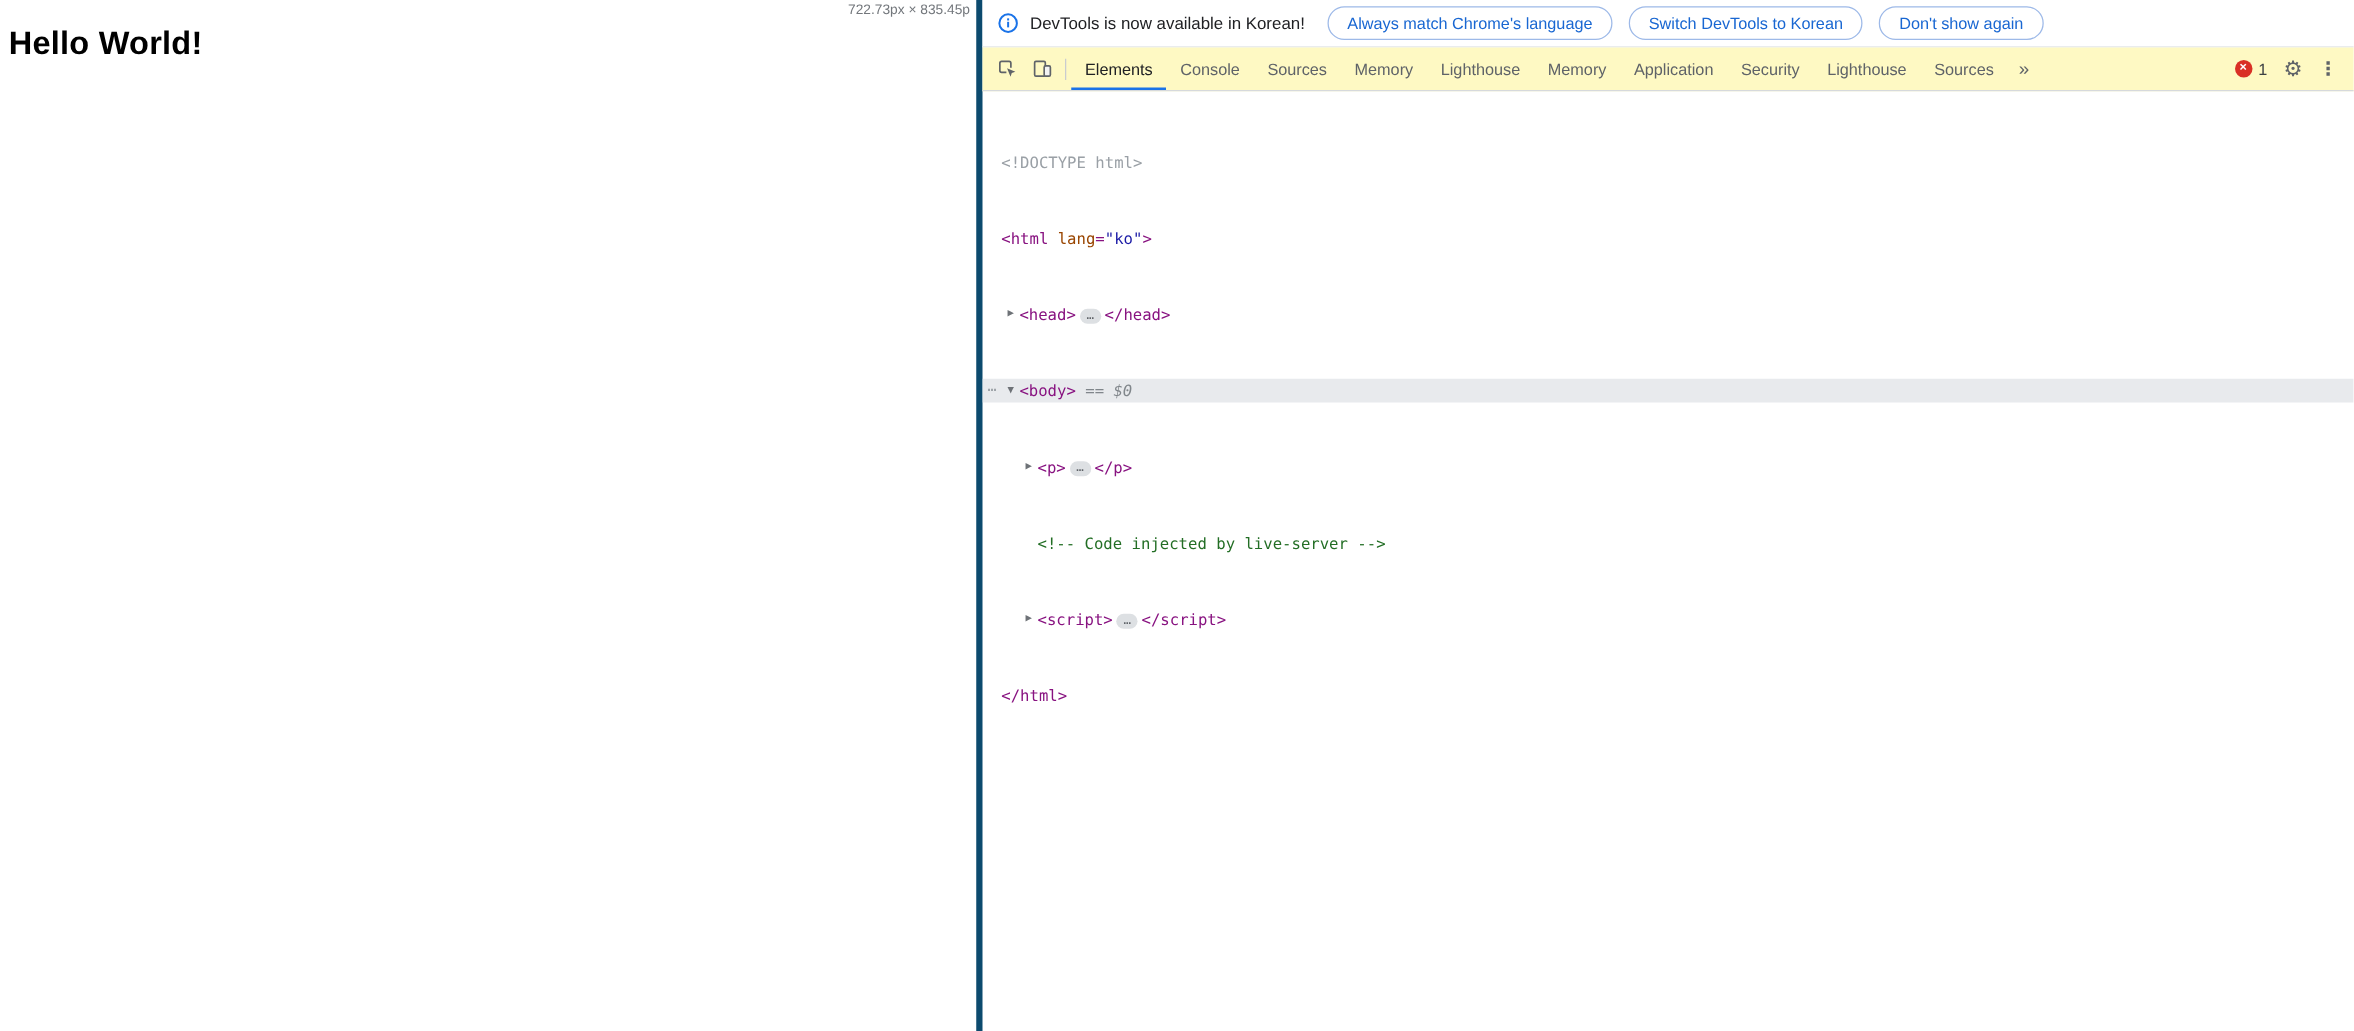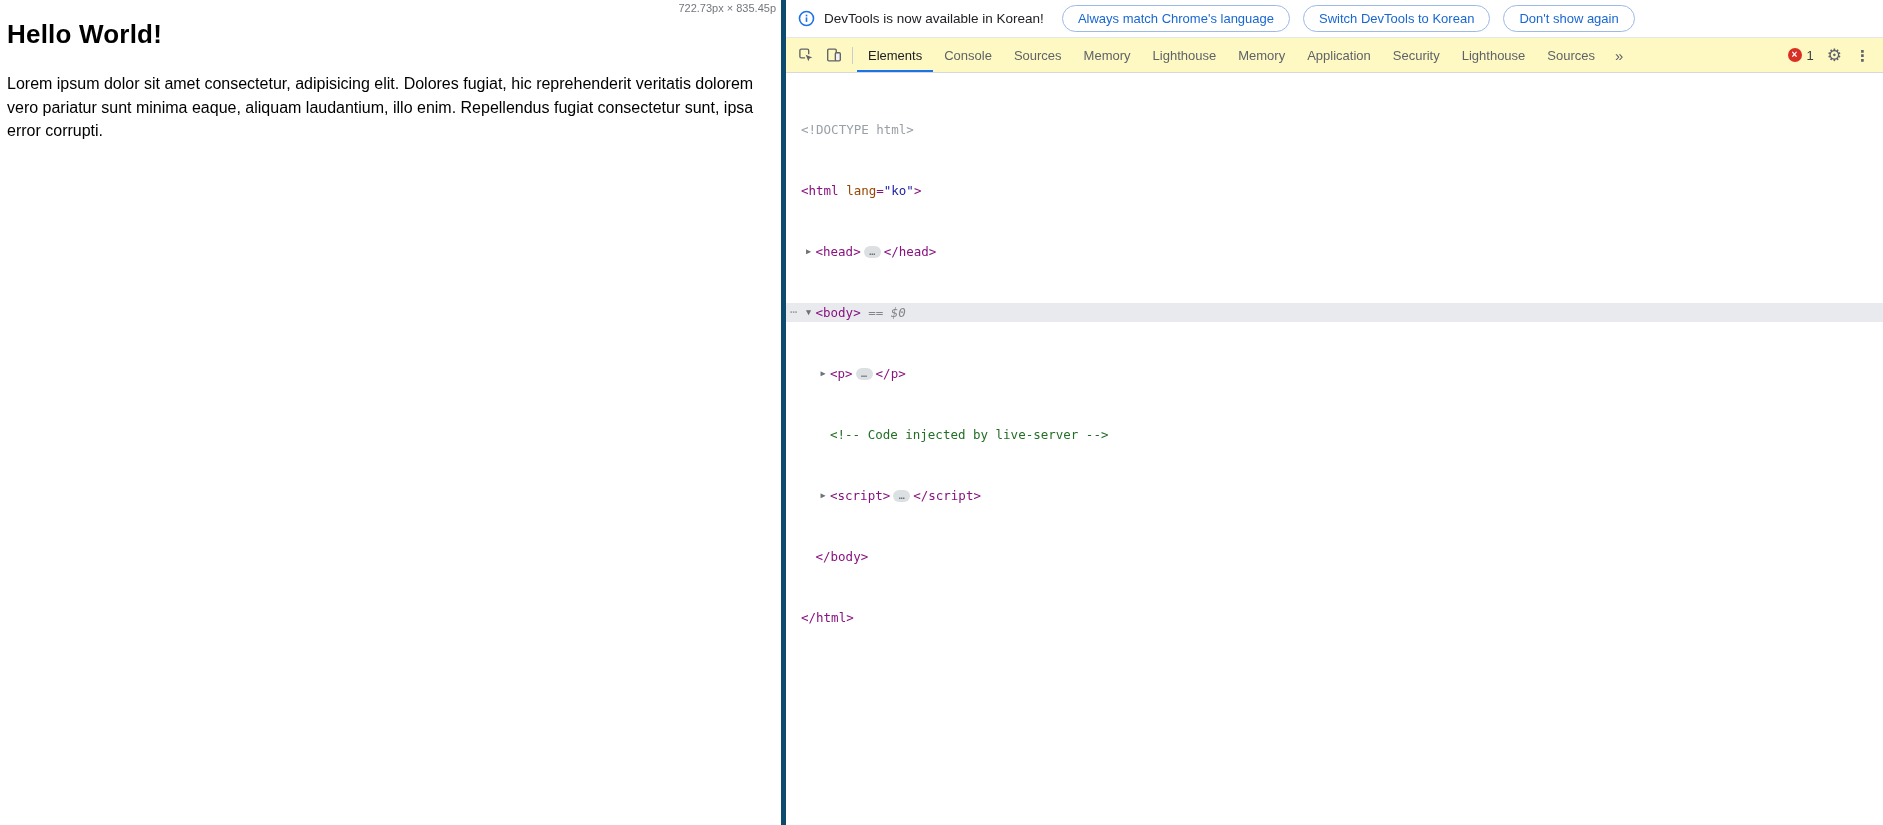--- a/index.html
+++ b/index.html
@@ -64,21 +64,20 @@
                 color: #5f6368; border-radius: 8px; font-size: 10px; line-height: 12px;
                 vertical-align: 1px; margin: 0 3px; padding: 0 2px; }
 </style>
 </head>
 <body>
 
 <div class="stage">
 
   <div class="viewport">
     <h1 class="page-heading">Hello World!</h1>
-    <p class="page-paragraph">Lorem ipsum dolor sit amet consectetur, adipisicing elit. Dolores fugiat, hic reprehenderit veritatis dolorem vero pariatur sunt minima eaque, aliquam laudantium, illo enim. Repellendus fugiat consectetur sunt, ipsa error corrupti.</p>
     <div class="size-overlay">722.73px × 835.45p</div>
   </div>
 
   <div class="devtools">
 
     <div class="infobar">
       <span class="info-icon">
         <svg width="17" height="17" viewBox="0 0 16 16">
           <circle cx="8" cy="8" r="6.6" fill="none" stroke="#1a73e8" stroke-width="1.5"></circle>
           <rect x="7.25" y="7" width="1.5" height="4.2" fill="#1a73e8"></rect>
@@ -131,18 +130,17 @@
     </div>
 
     <div class="tree" id="dom-tree">
         <div class="tree-row" style="padding-left: 15px;"><span class="tk-doctype">&lt;!DOCTYPE html&gt;</span></div>
         <div class="tree-row" style="padding-left: 15px;"><span class="tk-tag">&lt;html </span><span class="tk-attr">lang</span><span class="tk-tag">=</span><span class="tk-val">"ko"</span><span class="tk-tag">&gt;</span></div>
         <div class="tree-row" style="padding-left: 29.5px;"><span class="arrow" style="left: 16.5px;">▶</span><span class="tk-tag">&lt;head&gt;</span><span class="tk-ellipsis">…</span><span class="tk-tag">&lt;/head&gt;</span></div>
         <div class="tree-row selected" style="padding-left: 29.5px;"><span class="gutter">…</span><span class="arrow" style="left: 16.5px;">▼</span><span class="tk-tag">&lt;body&gt;</span><span class="tk-meta"> == $0</span></div>
         <div class="tree-row" style="padding-left: 44px;"><span class="arrow" style="left: 31px;">▶</span><span class="tk-tag">&lt;p&gt;</span><span class="tk-ellipsis">…</span><span class="tk-tag">&lt;/p&gt;</span></div>
         <div class="tree-row" style="padding-left: 44px;"><span class="tk-comment">&lt;!-- Code injected by live-server --&gt;</span></div>
         <div class="tree-row" style="padding-left: 44px;"><span class="arrow" style="left: 31px;">▶</span><span class="tk-tag">&lt;script&gt;</span><span class="tk-ellipsis">…</span><span class="tk-tag">&lt;/script&gt;</span></div>
-        <div class="tree-row" style="padding-left: 29.5px;"><span class="tk-tag">&lt;/body&gt;</span></div>
         <div class="tree-row" style="padding-left: 15px;"><span class="tk-tag">&lt;/html&gt;</span></div>
       </div>
 
   </div>
 </div>
 
 </body></html>

